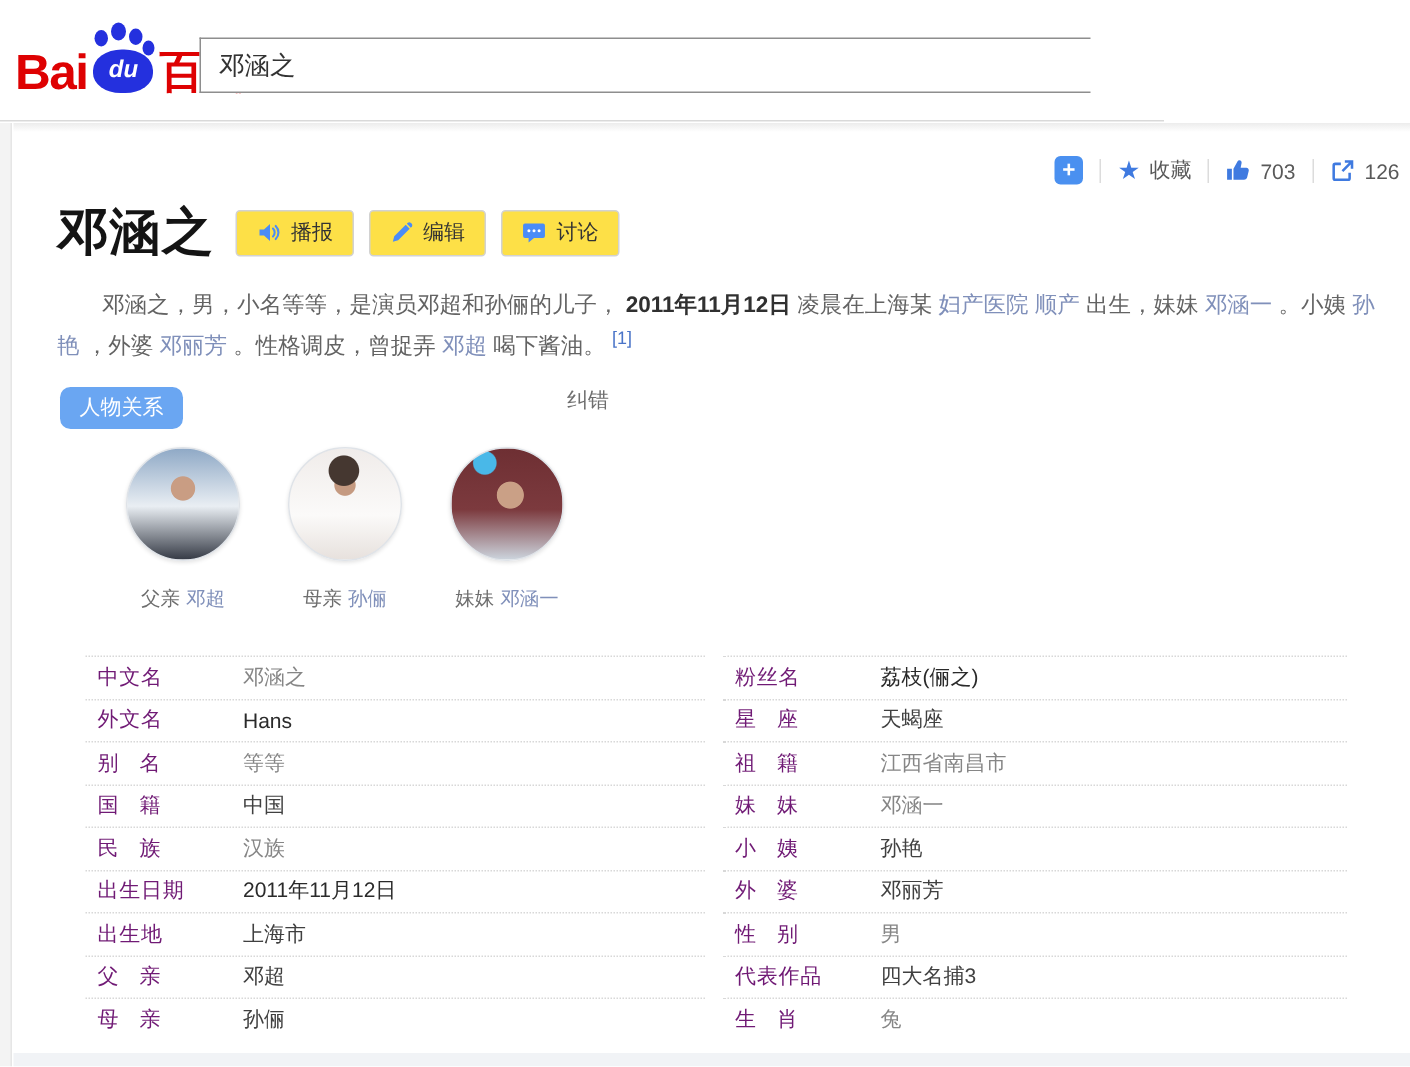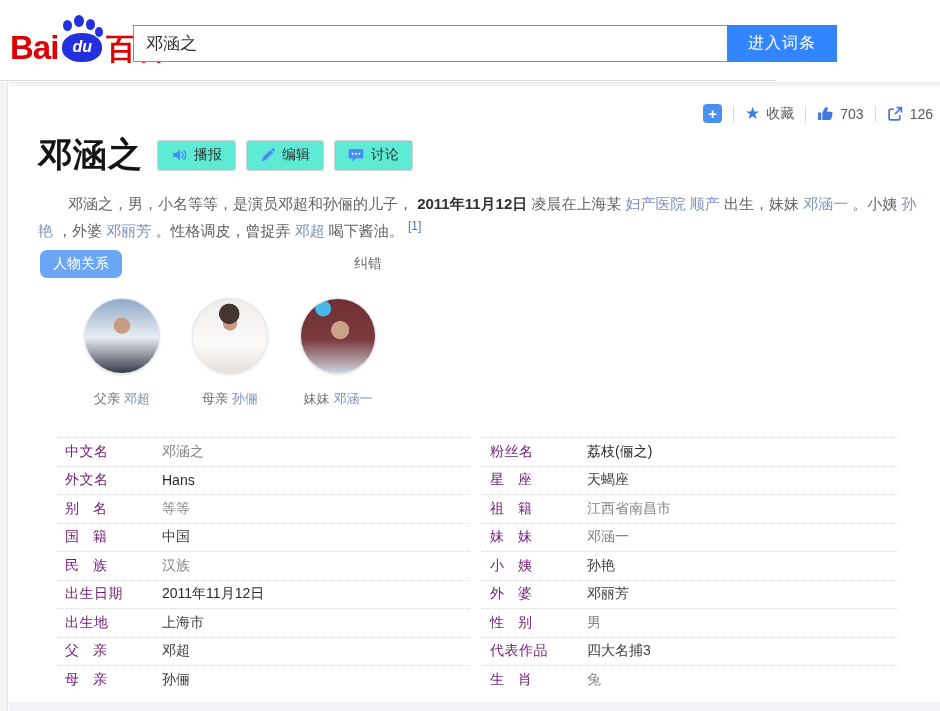--- a/index.html
+++ b/index.html
@@ -44,37 +44,37 @@
     font-size:15px; font-weight:bold; display:flex; align-items:center; justify-content:center;
     cursor:pointer; }
   .action-item { display:flex; align-items:center; gap:6px; cursor:pointer; }
   .star-glyph { color:#3f7ae0; font-size:17px; line-height:1; }
   .act-svg { display:block; }
 
   
   .title-row { position:absolute; left:38px; top:132px; display:flex; align-items:center; }
   .page-title { font-size:34px; font-weight:600; color:#141414; letter-spacing:1px; }
   .tool-btn { display:flex; align-items:center; gap:7px; height:31px; padding:0 13px;
-    border:1px solid #d2d2d2; border-radius:3px; background:#5eead4; color:#333; font-size:14px;
+    border:1px solid #d2d2d2; border-radius:3px; background:#fde047; color:#333; font-size:14px;
     margin-left:10px; cursor:pointer; font-family:inherit; }
   .tool-btn:first-of-type { margin-left:14px; }
   .tool-btn-primary { border:none; color:#fff;
     background:linear-gradient(100deg,#4e8df5,#86b7fa); }
   .btn-svg { display:block; }
 
   
   .summary { position:absolute; left:38px; top:190px; width:892px; font-size:15px;
     line-height:27px; color:#636363; text-indent:2em; }
   .summary .plain { color:#636363; }
   .summary .strong { color:#303030; font-weight:600; }
   .summary .link { color:#8090ba; cursor:pointer; }
   .summary .ref { color:#4a74c8; font-size:12px; vertical-align:super; line-height:1; cursor:pointer; }
 
   
-  .relations-head { position:absolute; left:40px; top:250px; display:flex; align-items:center; }
+  .relations-head { position:absolute; left:40px; top:258px; display:flex; align-items:flex-start;gap:24px; }
   .relations-tag { background:#6aa6f2; color:#fff; font-size:14px; padding:5px 13px;
     border-radius:7px; cursor:pointer; }
   .correction { margin-left:232px; color:#6e6e6e; font-size:14px; cursor:pointer; }
   .relations-row { position:absolute; left:68px; top:298px; display:flex; }
   .relation-card { width:108px; display:flex; flex-direction:column; align-items:center; cursor:pointer; }
   .avatar { width:76px; height:76px; border-radius:50%; border:1px solid #dfe3e8;
     box-shadow:0 1px 3px rgba(0,0,0,.12); margin-bottom:16px; }
   .man-portrait { background:
       radial-gradient(circle at 50% 36%, #c99d83 0 13%, rgba(0,0,0,0) 14%),
       linear-gradient(180deg,#8fa9c6 0%, #e9eef3 52%, #363b46 100%); }
@@ -114,21 +114,20 @@
         <span class="toe toe1"></span>
           <span class="toe toe2"></span>
         <span class="toe toe3"></span>
           <span class="toe toe4"></span>
         <span class="paw-pad"></span>
         <span class="paw-du">du</span>
       </span>
       <span class="logo-suffix">百科</span>
     </div>
     <input class="search-input" value="邓涵之" style="">
-    <button class="search-btn">进入词条</button>
   </div>
 
   <div class="left-gutter"></div>
   <div class="content-shadow"></div>
 
   <div class="actions">
     <span class="plus-badge">+</span>
     <span class="sep"></span>
     <span class="action-item">
       <span class="star-glyph">★</span>

